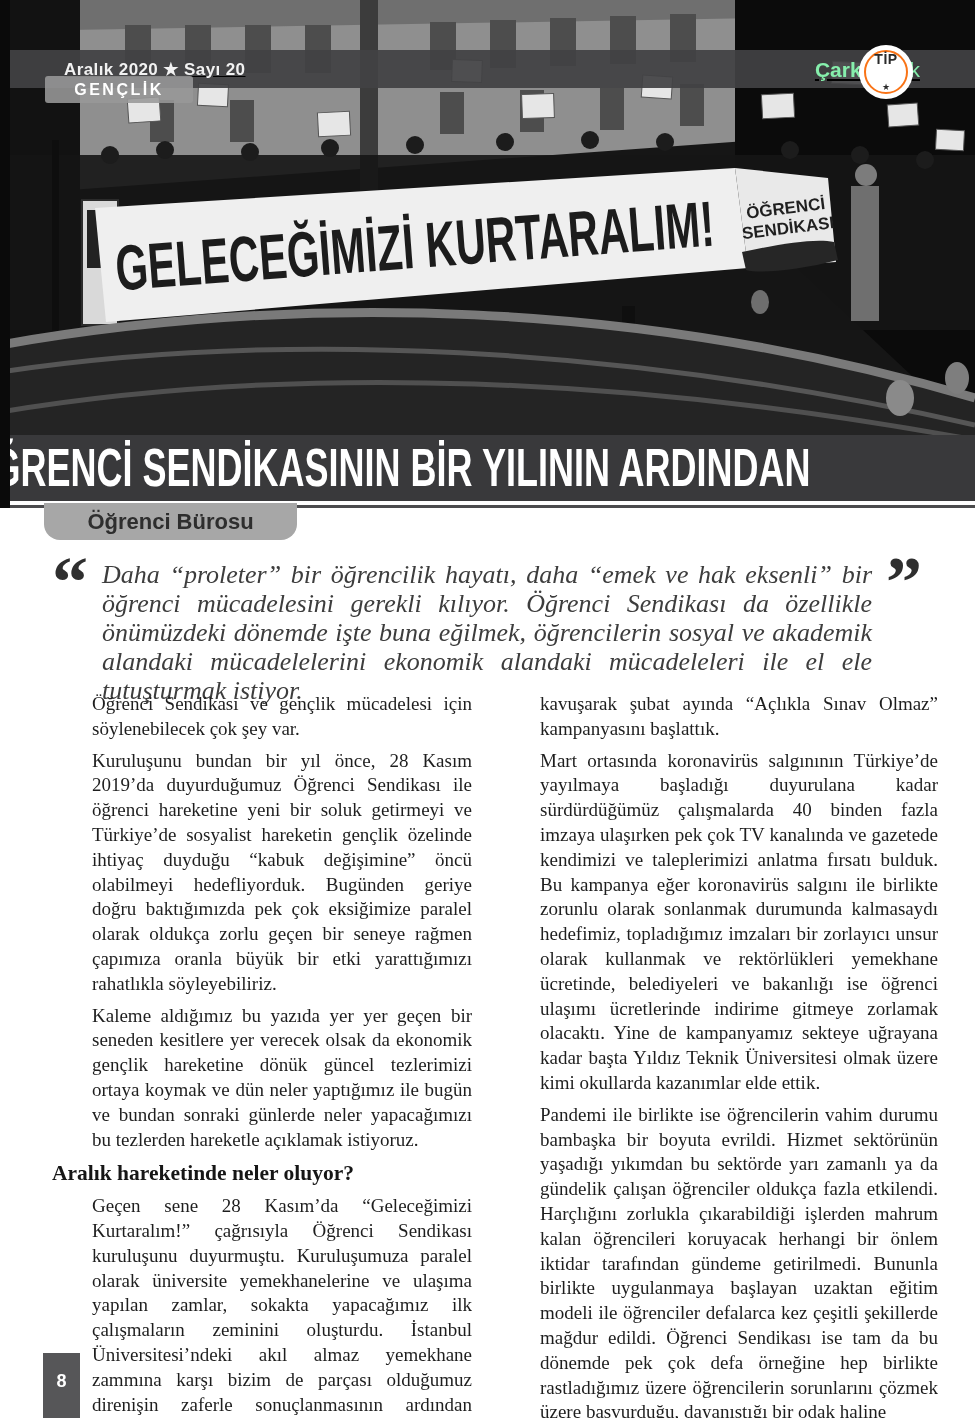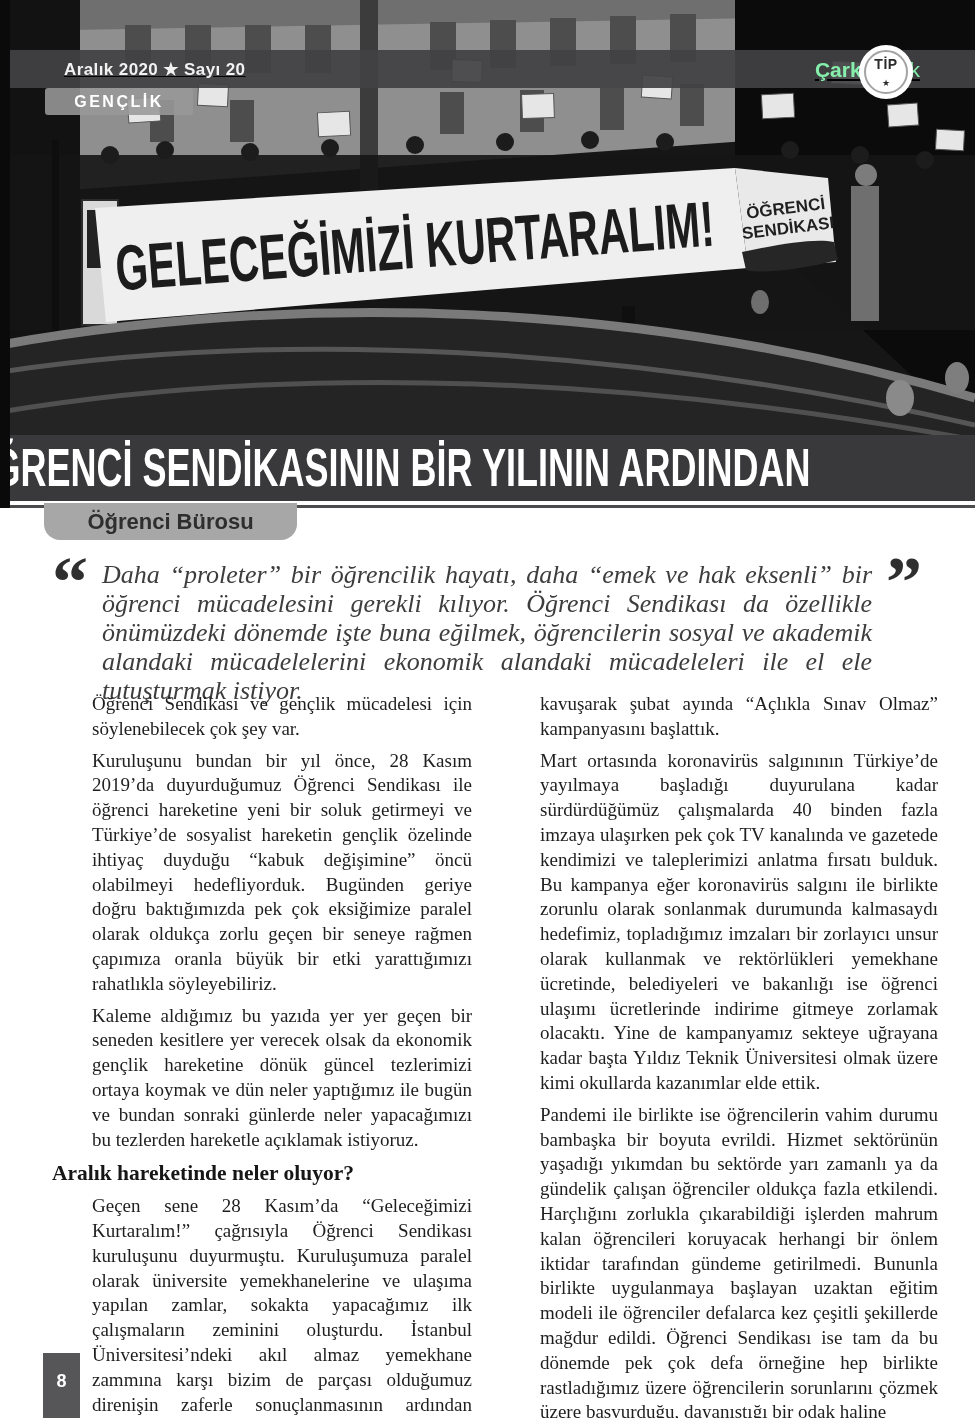--- a/index.html
+++ b/index.html
@@ -32,29 +32,29 @@
     font-size:21px; line-height:1; white-space:nowrap;
   }
   .brand .b1 { font-weight:bold; }
   .brand .b2 { font-weight:normal; }
   .tip-logo {
     position:absolute; right:62px; top:-5px; width:54px; height:54px;
     background:#ffffff; border-radius:50%; z-index:6;
     display:flex; align-items:center; justify-content:center;
   }
   .tip-logo-inner {
-    width:44px; height:44px; border:2px solid #a3a3a3; border-radius:50%;
-    display:flex; flex-direction:column; align-items:center; justify-content:center;
+    width:44px; height:44px; border:2px solid #f97316; border-radius:50%;
+    display:flex; flex-direction:column; align-items:center; justify-content:space-between;
     font-family:"Liberation Sans", sans-serif; color:#2b2b2b;gap:7px;
   }
   .tip-logo-inner .tip-txt { font-weight:bold; font-size:14px; line-height:1; letter-spacing:0.5px; }
   .tip-logo-inner .tip-star { font-size:9px; line-height:1; margin-top:1px; }
 
   .section-tag {
-    position:absolute; left:45px; top:88px; width:148px; height:27px; z-index:5;
+    position:absolute; left:45px; top:76px; width:148px; height:27px; z-index:5;
     background:rgba(152,152,152,0.88); border-radius:3px;
     display:flex; align-items:center; justify-content:center;
     color:#ffffff; font-family:"Liberation Sans", sans-serif;
     font-weight:bold; font-size:16px; letter-spacing:2.5px;
   }
 
   
   .title-band {
     position:absolute; left:0; top:435px; width:975px; height:66px;
     background:#39393b; z-index:4;

